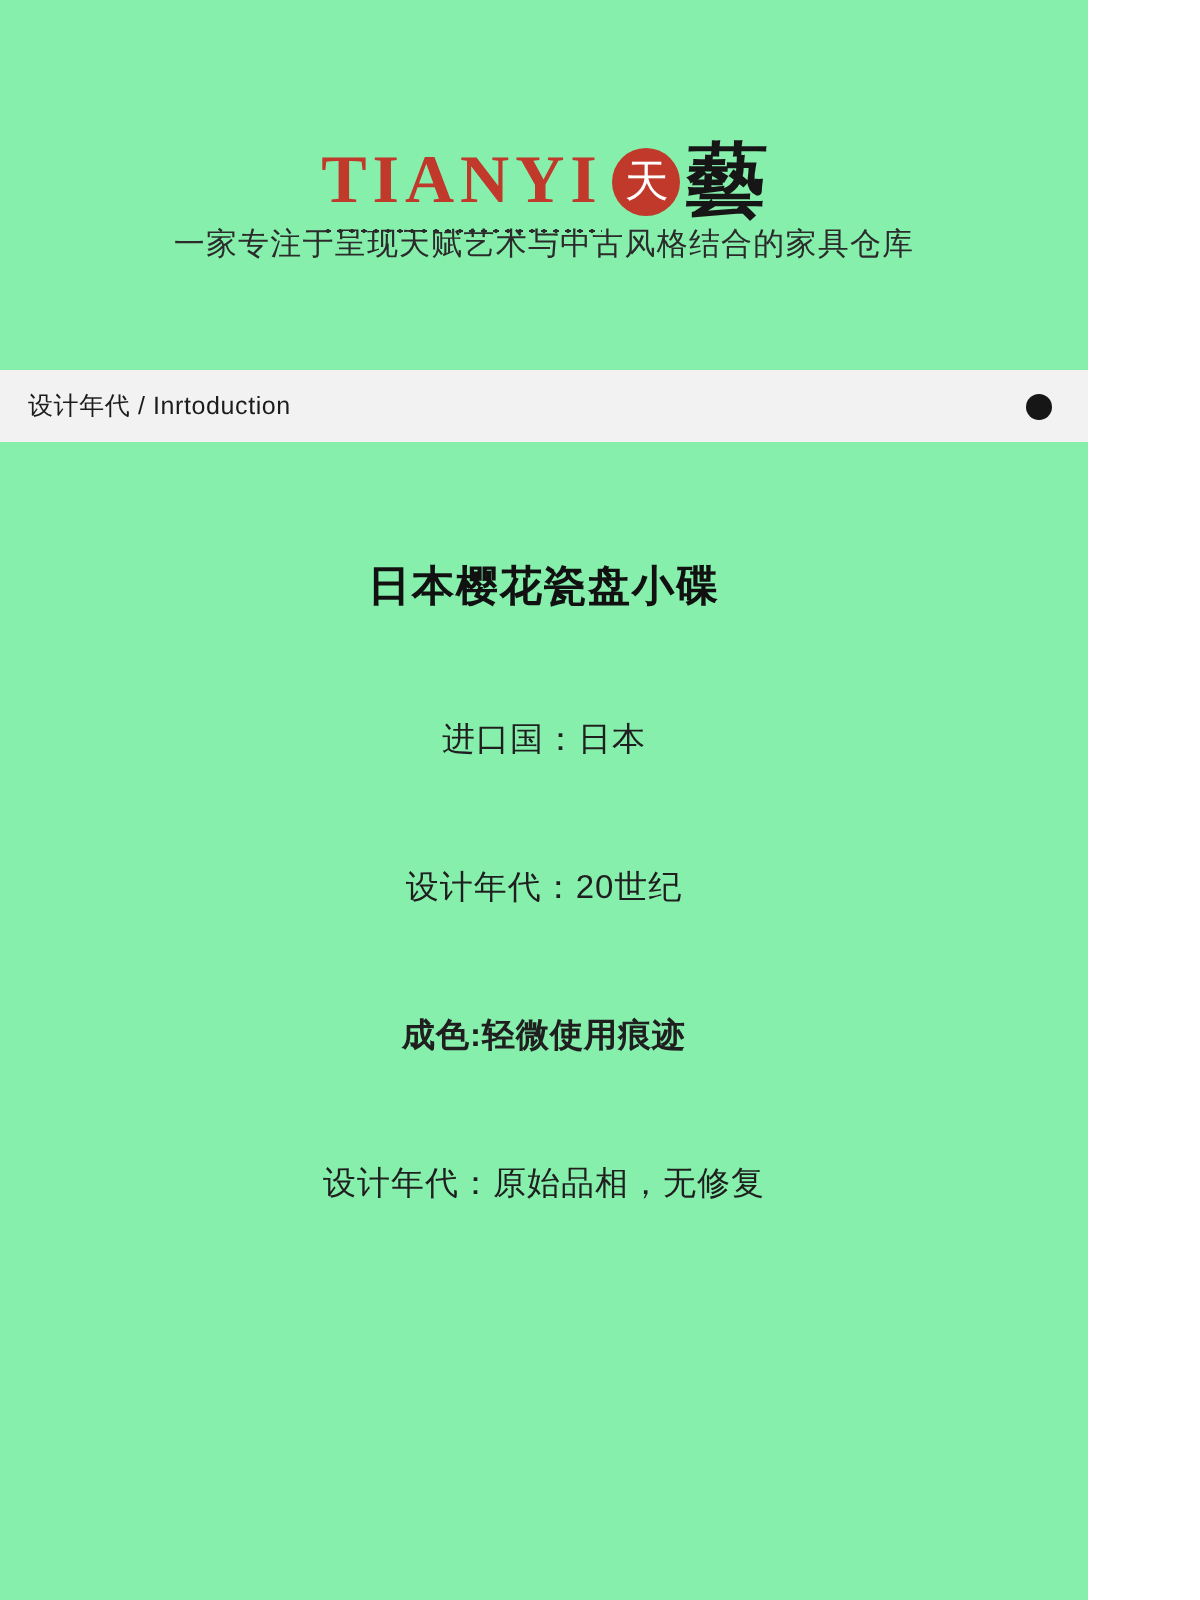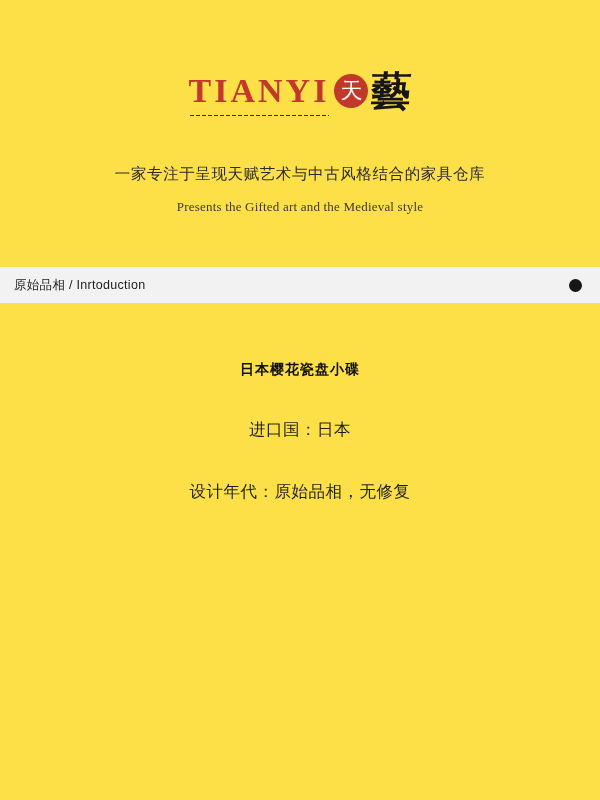--- a/index.html
+++ b/index.html
@@ -9,23 +9,23 @@
   body {
     width: 600px;
     height: 800px;
     background: #ffffff;
     font-family: "Liberation Sans", sans-serif;
     color: #1d1d1d;
     overflow: hidden;
   }
   .page {
     position: relative;
-    width: 600px;
+    width: 544px;
     height: 800px;
-    background: #fde047;
+    background: #86efac;
   }
 
   
   .logo-block {
     padding-top: 58px;
     display: flex;
     justify-content: center;
     align-items: flex-end;
   }
   .logo {
@@ -71,21 +71,20 @@
     font-weight: bold;
     font-size: 40px;
     color: #161616;
     line-height: 1;
     padding-bottom: 1px;
     transform: skewX(-4deg);
   }
 
   
   .tagline-cn {
-    margin-top: 52px;
     text-align: center;
     font-size: 15.5px;
     color: #2b2b2b;
     letter-spacing: 0.6px;
   }
   .tagline-en {
     margin-top: 14px;
     text-align: center;
     font-family: "Liberation Serif", serif;
     font-size: 13px;
@@ -115,34 +114,34 @@
     border-radius: 50%;
     background: #161616;
   }
 
   
   .product {
     padding-top: 58px;
     text-align: center;
   }
   .product-title {
-    font-size: 14px;
+    font-size: 21px;
     font-weight: bold;
     color: #111111;
     letter-spacing: 1px;
   }
   .spec-list {
     margin: 0;
     padding: 0;
     list-style: none;
   }
   .spec-item {
     font-size: 16.5px;
     color: #1f1f1f;
-    margin-top: 40px;
+    margin-top: 52px;
     letter-spacing: 0.5px;
   }
   .spec-item.bold {
     font-weight: bold;
   }
 </style>
 </head>
 <body>
 
 <div class="page">
@@ -152,28 +151,29 @@
       <div class="logo-word">
         <span>TIANYI</span>
         <span class="logo-underline"></span>
       </div>
       <div class="logo-badge">天</div>
       <div class="logo-brush">藝</div>
     </div>
   </div>
 
   <div class="tagline-cn">一家专注于呈现天赋艺术与中古风格结合的家具仓库</div>
-  <div class="tagline-en">Presents the Gifted art and the Medieval style</div>
 
   <div class="section-bar">
-    <span class="section-title">原始品相 / Inrtoduction</span>
+    <span class="section-title">设计年代 / Inrtoduction</span>
     <span class="section-dot"></span>
   </div>
 
   <div class="product">
     <div class="product-title">日本樱花瓷盘小碟</div>
     <ul class="spec-list">
       <li class="spec-item">进口国：日本</li>
+      <li class="spec-item">设计年代：20世纪</li>
+      <li class="spec-item bold">成色:轻微使用痕迹</li>
       <li class="spec-item">设计年代：原始品相，无修复</li>
     </ul>
   </div>
 
 </div>
 
 </body></html>

